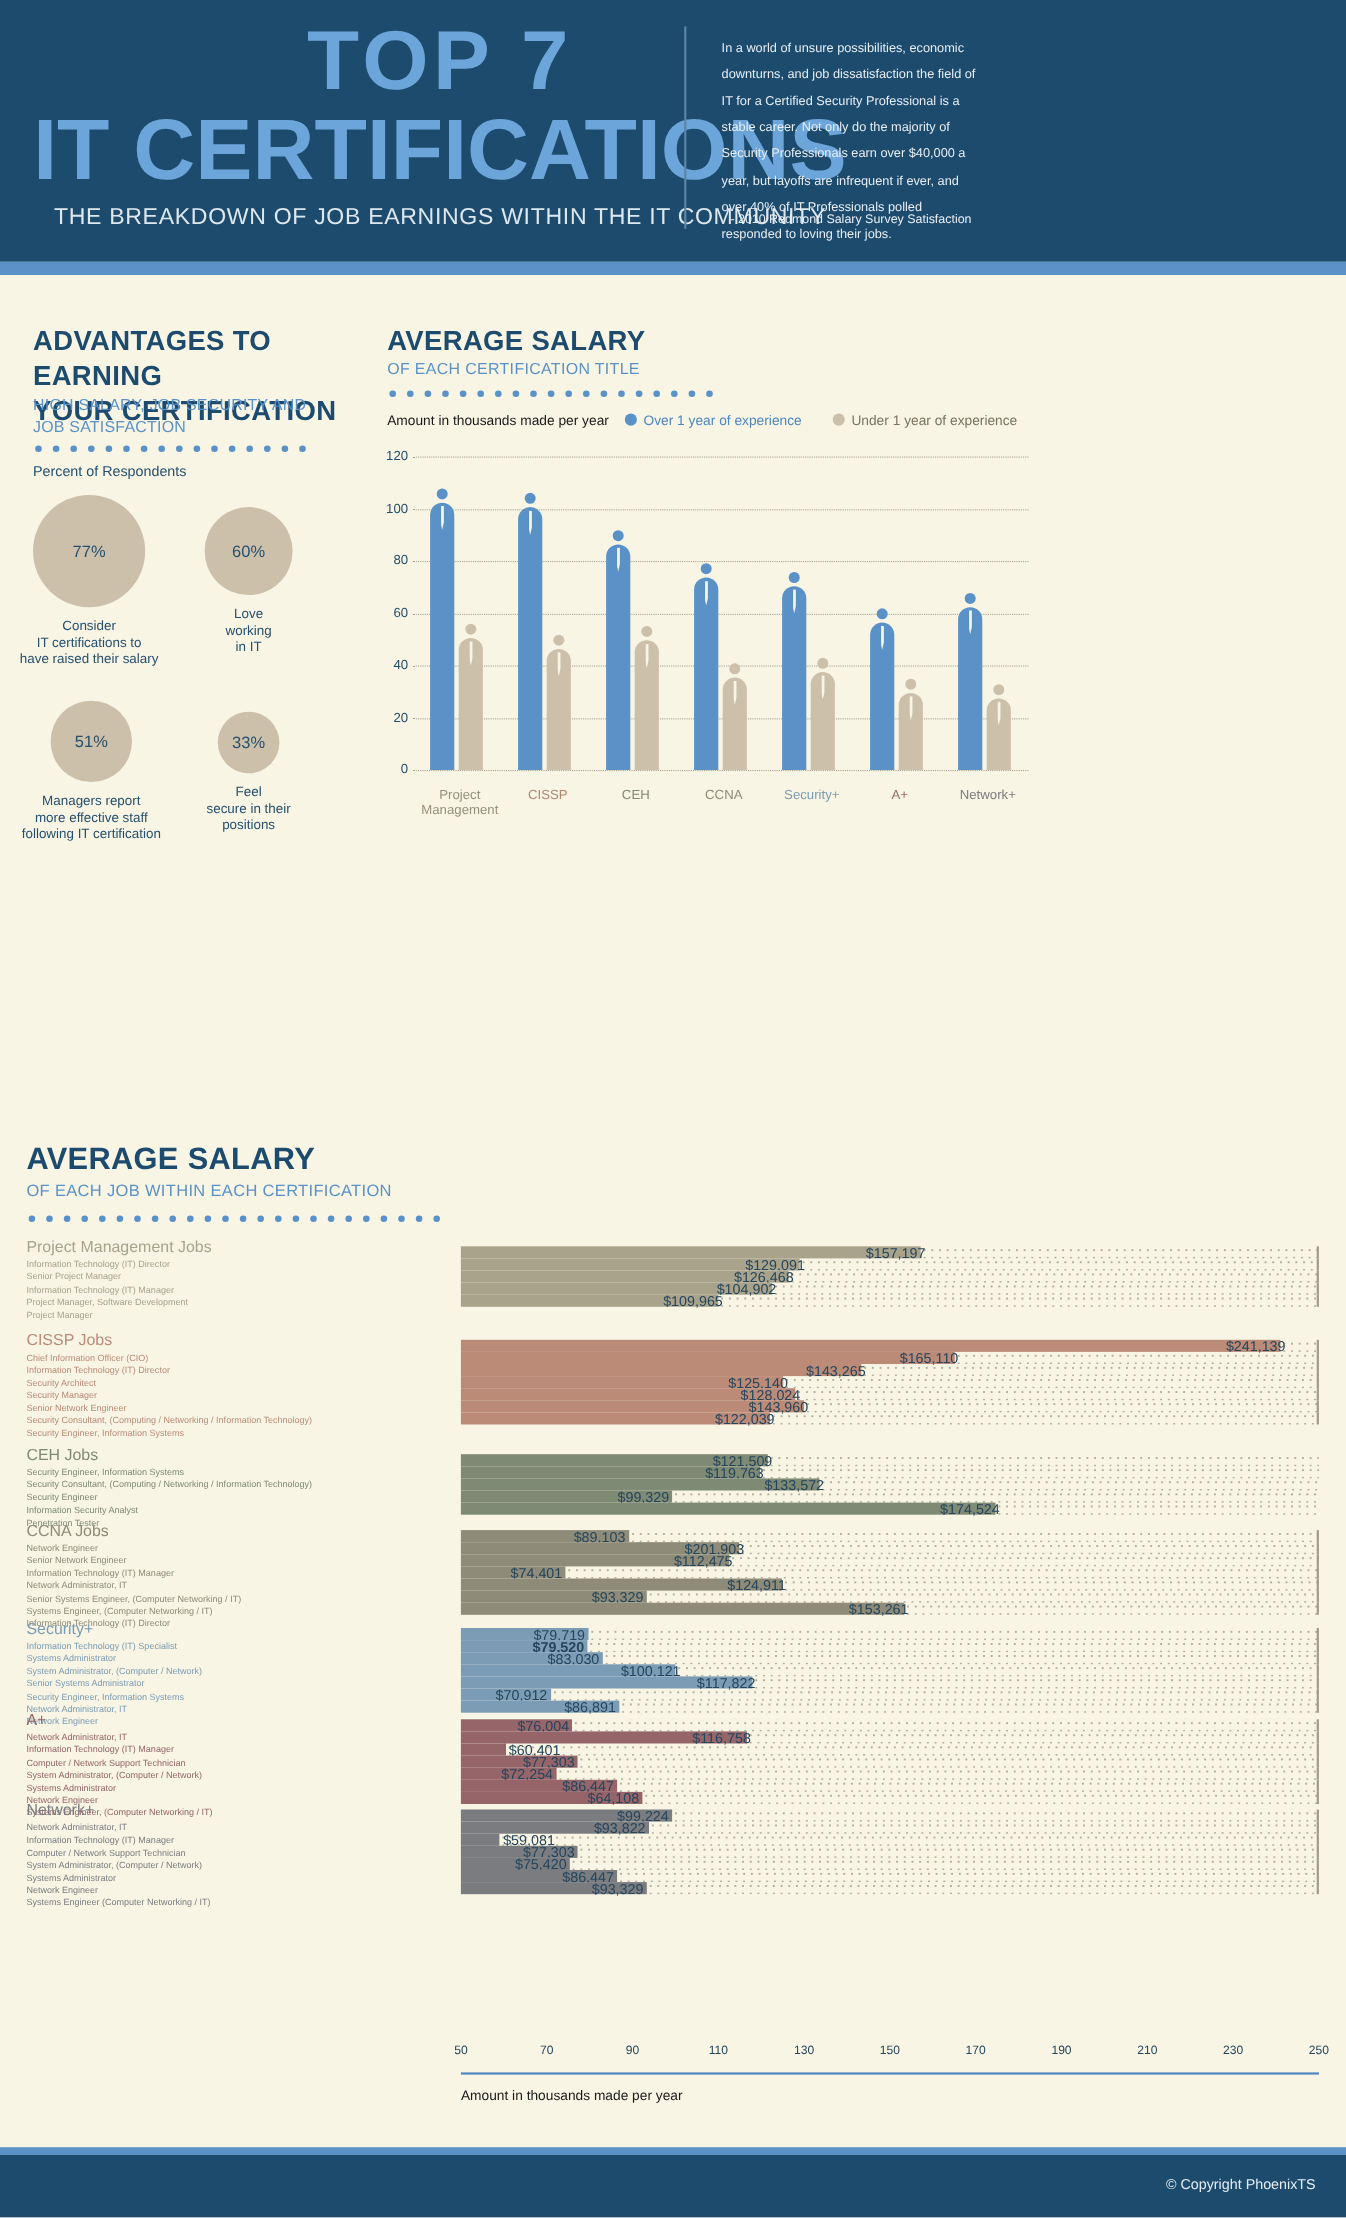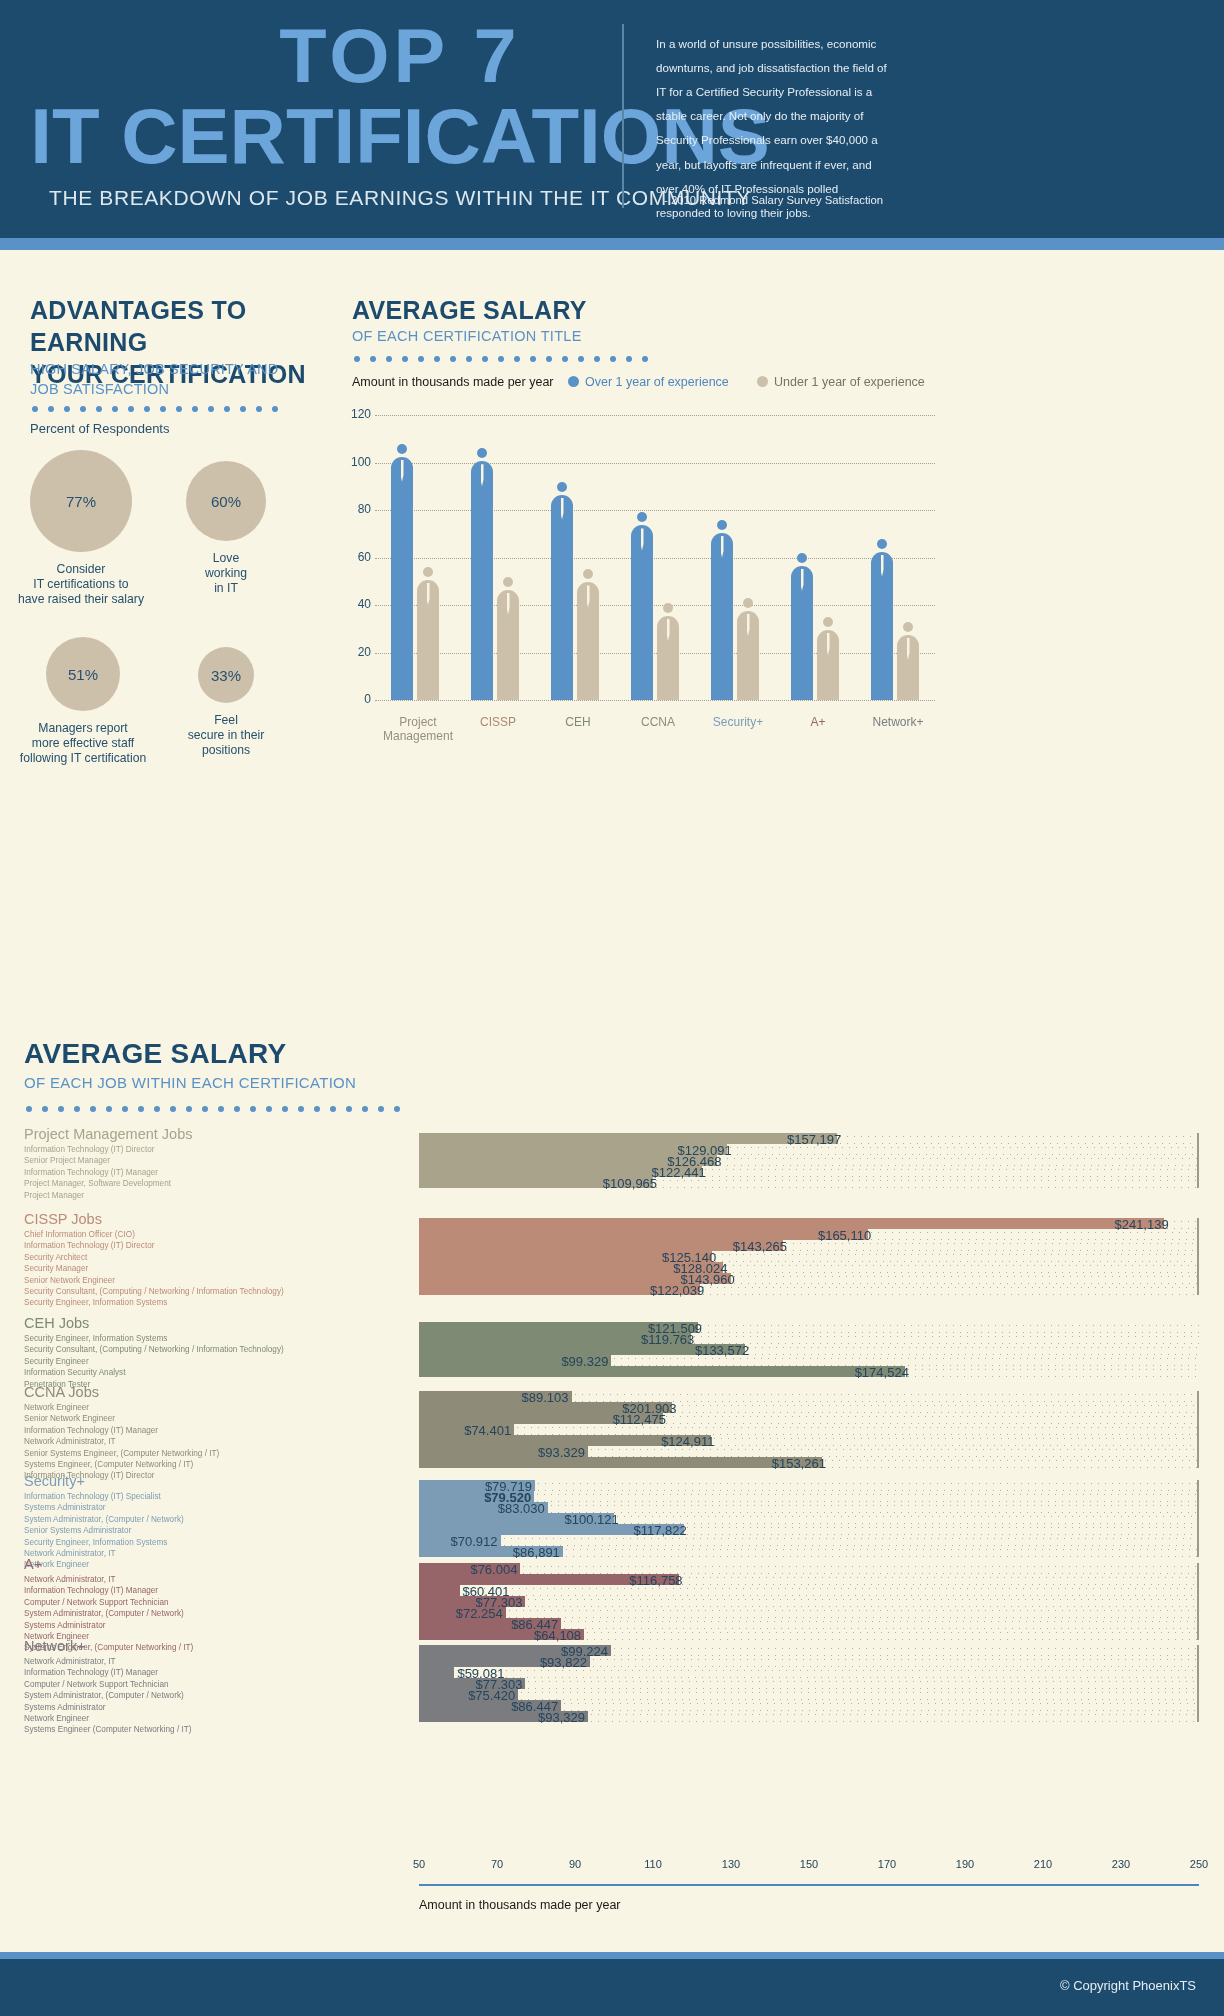--- a/index.html
+++ b/index.html
@@ -370,21 +370,21 @@
       <div class="hrow" style="height: 11px;">
         <div class="hfill" style="width: 298.225px; background: rgb(169, 163, 140);"></div>
         <div class="hdots" style="left: 298.225px; width: 481.775px;"></div>
         <div class="endcap"></div>
         <div class="hval" style="left: 248.225px;">$126,468</div>
       </div>
       <div class="hrow" style="height: 11px;">
         <div class="hfill" style="width: 282.52px; background: rgb(169, 163, 140);"></div>
         <div class="hdots" style="left: 282.52px; width: 497.48px;"></div>
         <div class="endcap"></div>
-        <div class="hval" style="left: 232.52px;">$122,441</div>
+        <div class="hval" style="left: 232.52px;">$104,902</div>
       </div>
       <div class="hrow" style="height: 11px;">
         <div class="hfill" style="width: 233.863px; background: rgb(169, 163, 140);"></div>
         <div class="hdots" style="left: 233.863px; width: 546.136px;"></div>
         <div class="endcap"></div>
         <div class="hval" style="left: 183.863px;">$109,965</div>
       </div>
     </div>
     <div class="grp-title" style="left: 24px; top: 1211px; color: rgb(187, 139, 120);">CISSP Jobs</div>
     <div class="grp-jobs" style="left: 24px; top: 1229px; color: rgb(187, 139, 120);">

